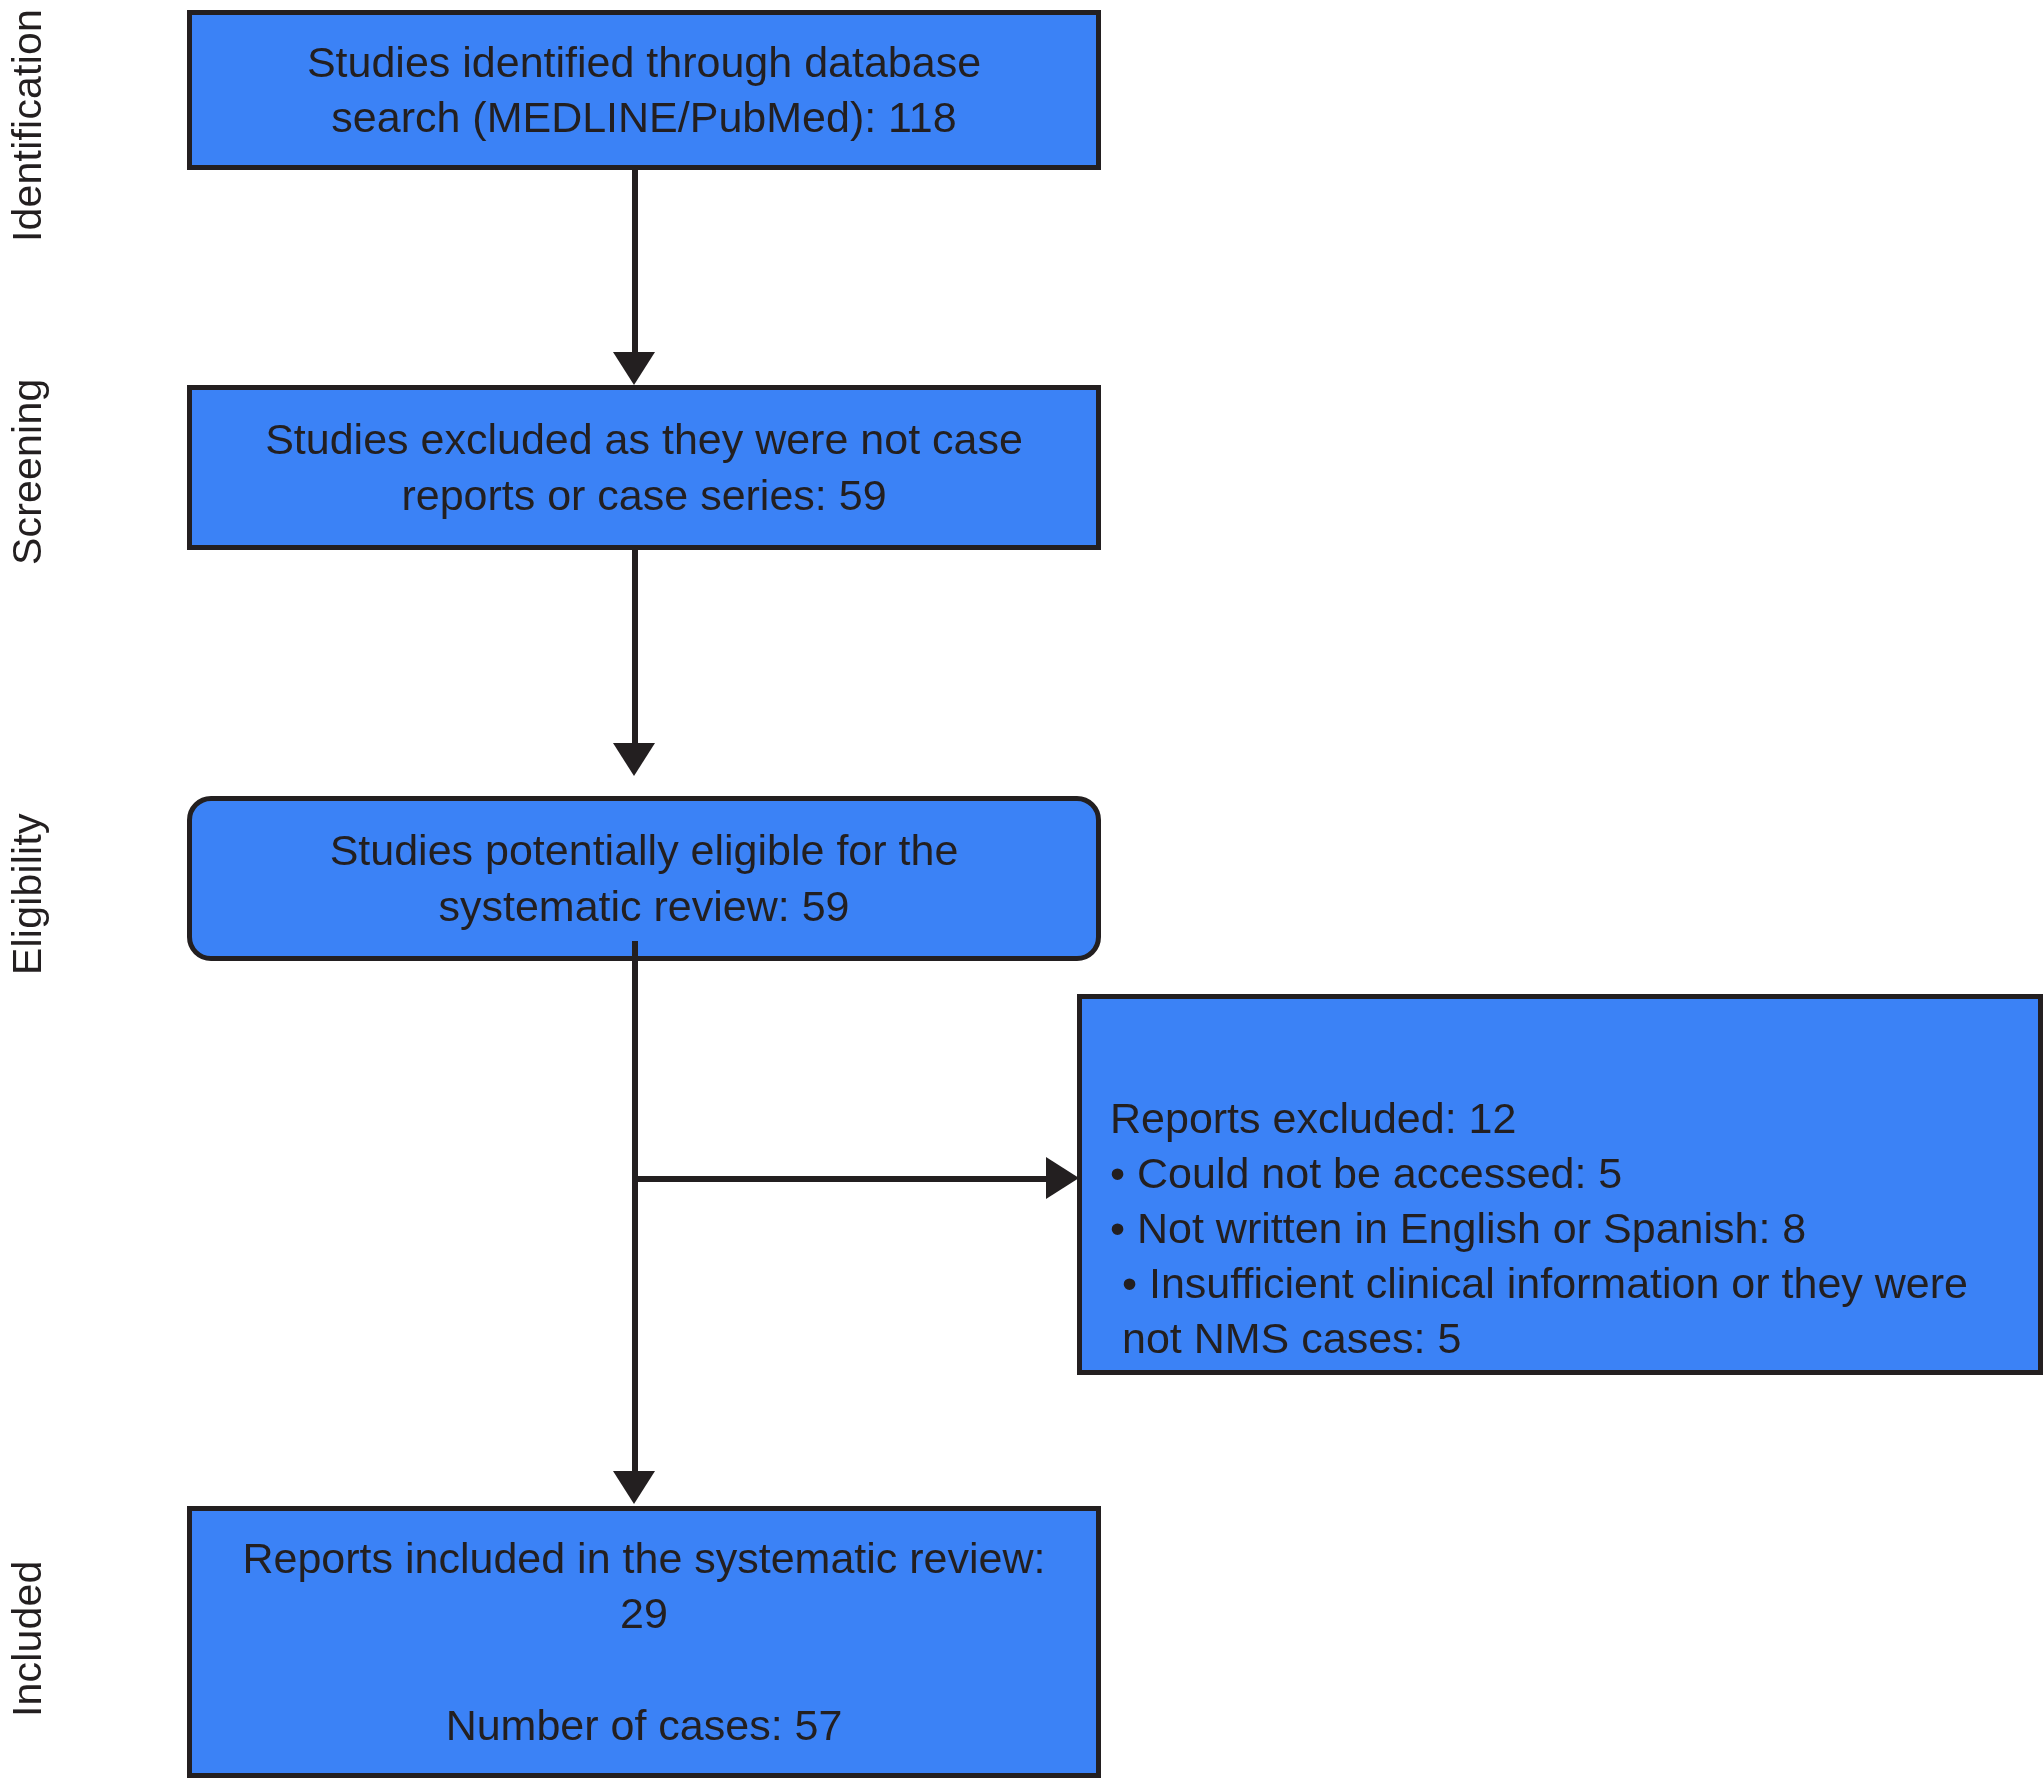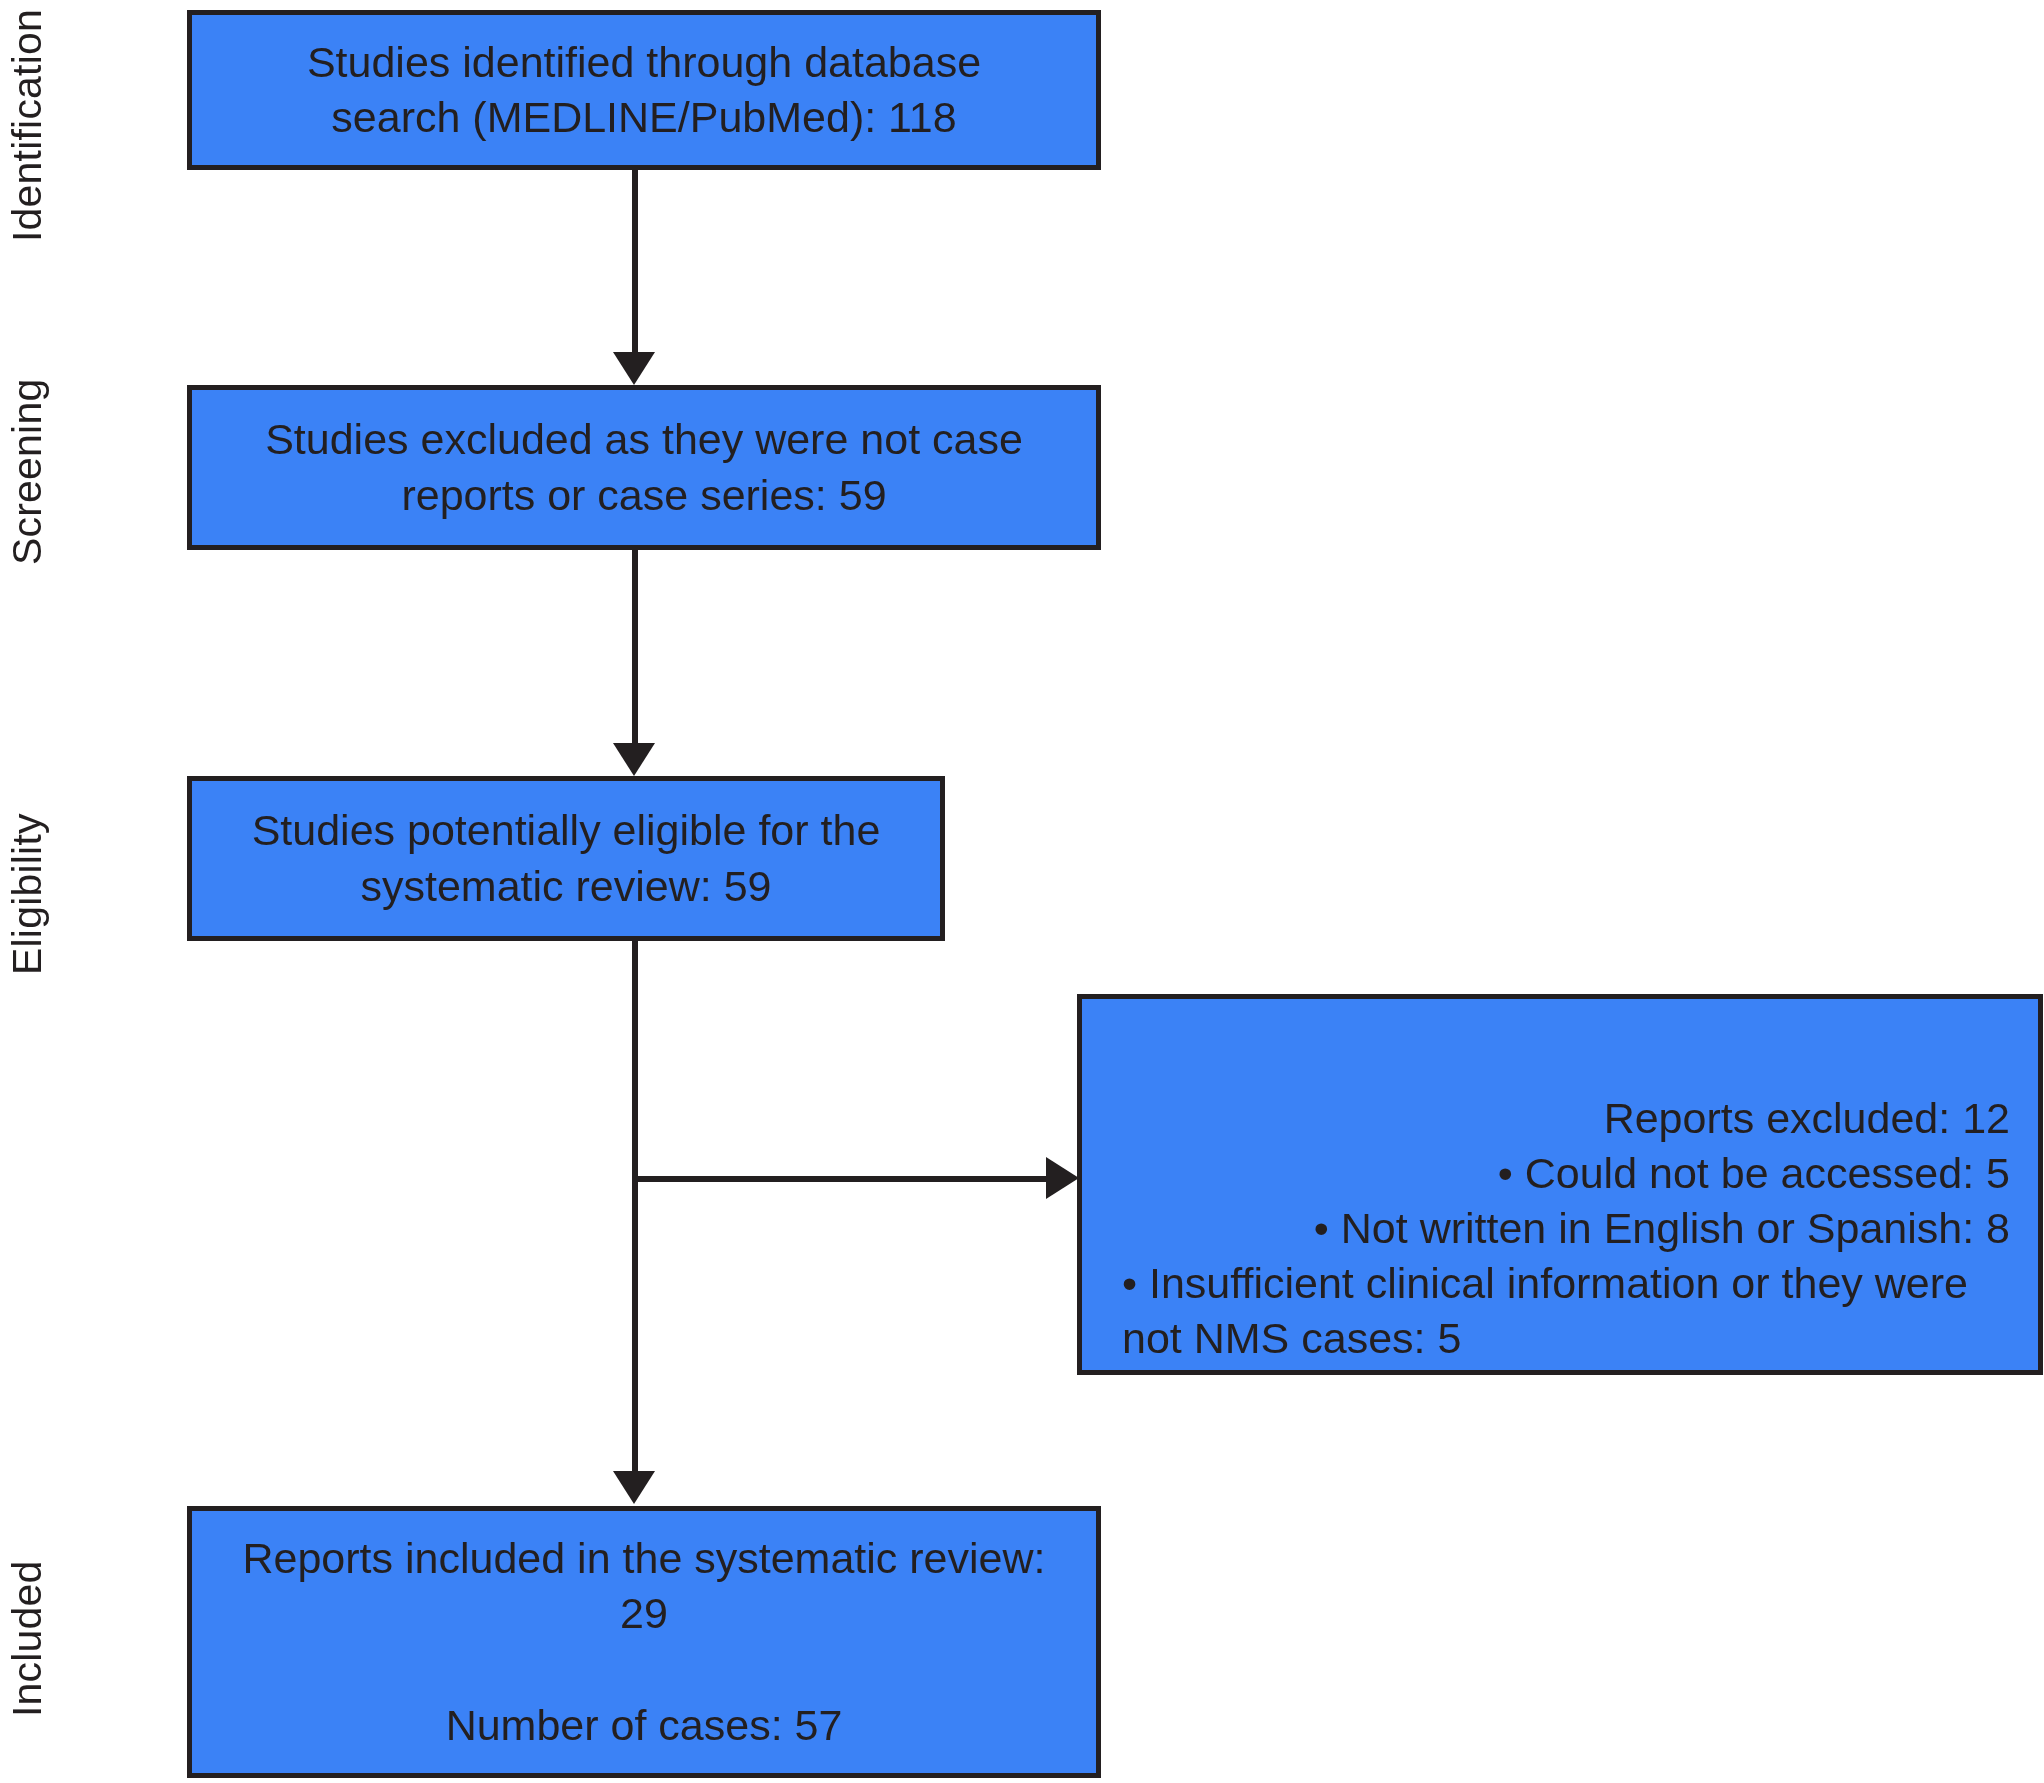--- a/index.html
+++ b/index.html
@@ -57,21 +57,20 @@
     justify-content: flex-start;
   }
   .box-excluded .box-text {
     padding: 0 28px;
   }
   .box-excluded .excl-head {
     margin-top: 92px;
   }
   .excl-line {
     white-space: nowrap;
-    text-align: right;
   }
   .excl-wrap {
     white-space: normal;
     margin-left: 12px;
   }
 
   .box-included .box-text { padding: 0 33px; }
   .box-included .line-2 { margin-top: 56px; text-align: center; }
 
   
@@ -128,21 +127,21 @@
   <div class="box box-2" style="left:187px; top:385px; width:914px; height:165px;">
     <div class="box-text center">
       <div>Studies excluded as they were not case</div>
       <div>reports or case series: 59</div>
     </div>
   </div>
 
   <div class="vline" style="left:632px; top:550px; height:196px;"></div>
   <div class="arrow-down" style="left:613px; top:743px;"></div>
 
-  <div class="box box-3" style="left:187px; top:776px; width:758px; height:165px;">
+  <div class="box box-3" style="left:187px; top:796px; width:914px; height:165px;border-radius:24px;">
     <div class="box-text center">
       <div>Studies potentially eligible for the</div>
       <div>systematic review: 59</div>
     </div>
   </div>
 
   <div class="vline" style="left:632px; top:941px; height:534px;"></div>
   <div class="arrow-down" style="left:613px; top:1471px;"></div>
 
   <div class="hline" style="left:634px; top:1176px; width:413px;"></div>

